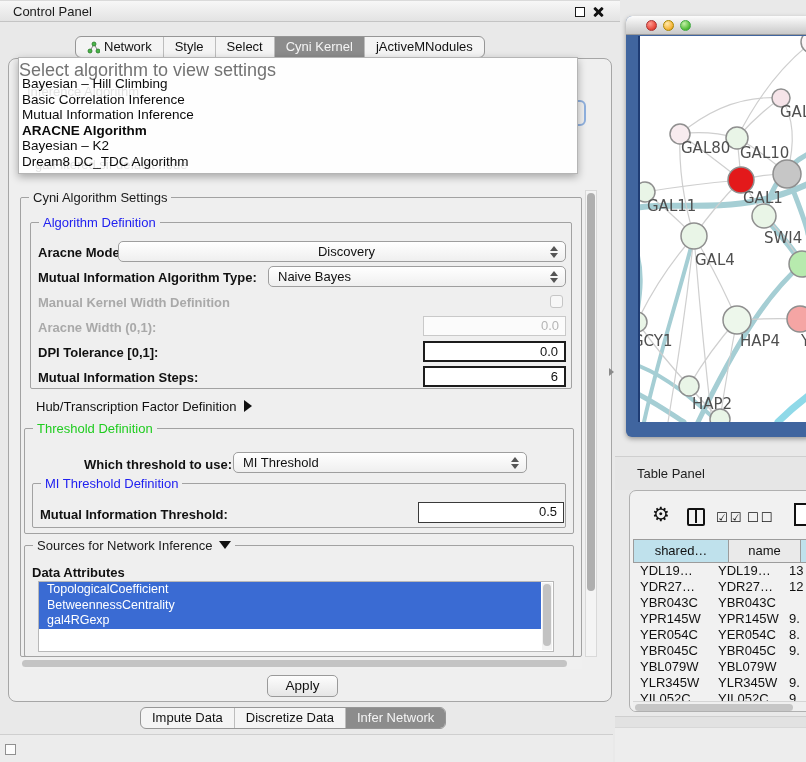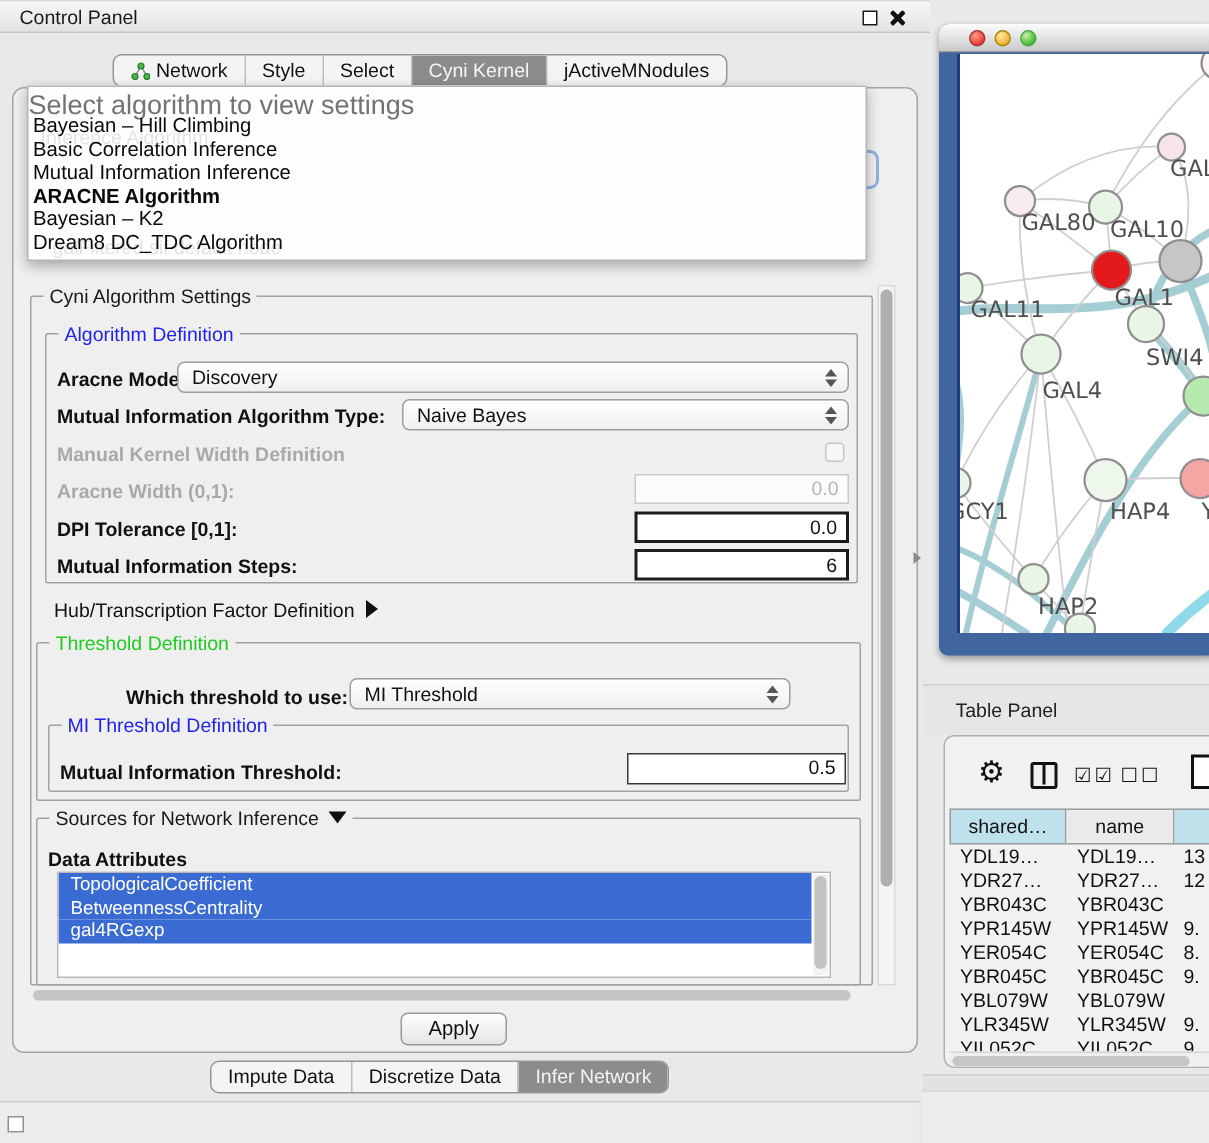--- a/index.html
+++ b/index.html
@@ -94,21 +94,21 @@
   .gear { position:absolute; left:22px; top:13px; font-family:"DejaVu Sans",sans-serif; font-size:20px; color:#111; line-height:20px; }
   .cols-icon { position:absolute; left:57px; top:17px; width:18px; height:18px; border:2.5px solid #111; border-radius:2px; }
   .cols-icon::before { content:""; position:absolute; left:5.5px; top:0; width:2.5px; height:13px; background:#111; }
   .cbx { position:absolute; top:19px; font-family:"DejaVu Sans",sans-serif; font-size:13px; color:#111; letter-spacing:2px; }
   .cbx.on { left:86px; } .cbx.off { left:117px; }
   .doc-icon { position:absolute; left:164px; top:12px; width:18px; height:23px; border:2px solid #111; background:#FFF; }
   .tp-table { position:absolute; left:3px; top:48px; width:300px; }
   .tp-head { display:flex; height:24px; }
   .tp-head .hc { border:1px solid #9C9C9C; border-left:none; font-size:13px; text-align:center; line-height:22px; color:#111; }
   .tp-head .hc:first-child { border-left:1px solid #9C9C9C; }
-  .hc.c0 { width:78px; background:#BFE1EC; } .hc.c1 { width:72px; background:#EAEAEA; } .hc.c2 { width:56px; background:#BFE1EC; }
+  .hc.c0 { width:96px; background:#BFE1EC; } .hc.c1 { width:72px; background:#EAEAEA; } .hc.c2 { width:56px; background:#BFE1EC; }
   .tp-body { height:138px; overflow:hidden; }
   .tp-row { display:flex; height:16px; font-size:13px; color:#111; }
   .tp-row .c { white-space:nowrap; overflow:hidden; }
   .tp-row .c.c0 { width:78px; padding-left:7px; } .tp-row .c.c1 { width:72px; padding-left:7px; } .tp-row .c.c2 { width:56px; padding-left:6px; }
   .tp-hscroll { position:absolute; left:3px; top:210px; width:176px; height:11px; background:#EFEFEF; border-top:1px solid #D5D5D5; }
   .tp-hscroll .thumb { position:absolute; left:2px; top:2px; width:158px; height:7px; background:#C6C6C6; border-radius:4px; }
 
   .strip-right1 { position:absolute; left:615px; top:716px; width:191px; height:12px; background:#E2E2E2; border-top:1px solid #CFCFCF; border-bottom:1px solid #D8D8D8; }
   .strip-right2 { position:absolute; left:615px; top:728px; width:191px; height:34px; background:#EDEDED; }
   .strip-left { position:absolute; left:0; top:734px; width:613px; height:28px; background:#ECECEC; border-top:1px solid #CFCFCF; }
@@ -171,21 +171,21 @@
   </div>
 
   <div class="group" style="left:20px; top:197px; width:562px; height:460px;">
     <span class="legend">Cyni Algorithm Settings</span>
   </div>
 
   <div class="group" style="left:30px; top:222px; width:542px; height:167px;">
     <span class="legend blue">Algorithm Definition</span>
   </div>
   <span class="flabel" style="left:38px; top:245px;">Aracne Mode:</span>
-  <div class="combo" style="left:118px; top:241px; width:448px;">
+  <div class="combo" style="left:118px; top:241px; width:448px;text-align:center;">
     <span>Discovery</span>
     <span class="arrows">
         <i class="up"></i>
         <i class="dn"></i>
       </span>
   </div>
   <span class="flabel" style="left:38px; top:270px;">Mutual Information Algorithm Type:</span>
   <div class="combo" style="left:268px; top:266px; width:298px;">
     <span>Naive Bayes</span>
     <span class="arrows">

